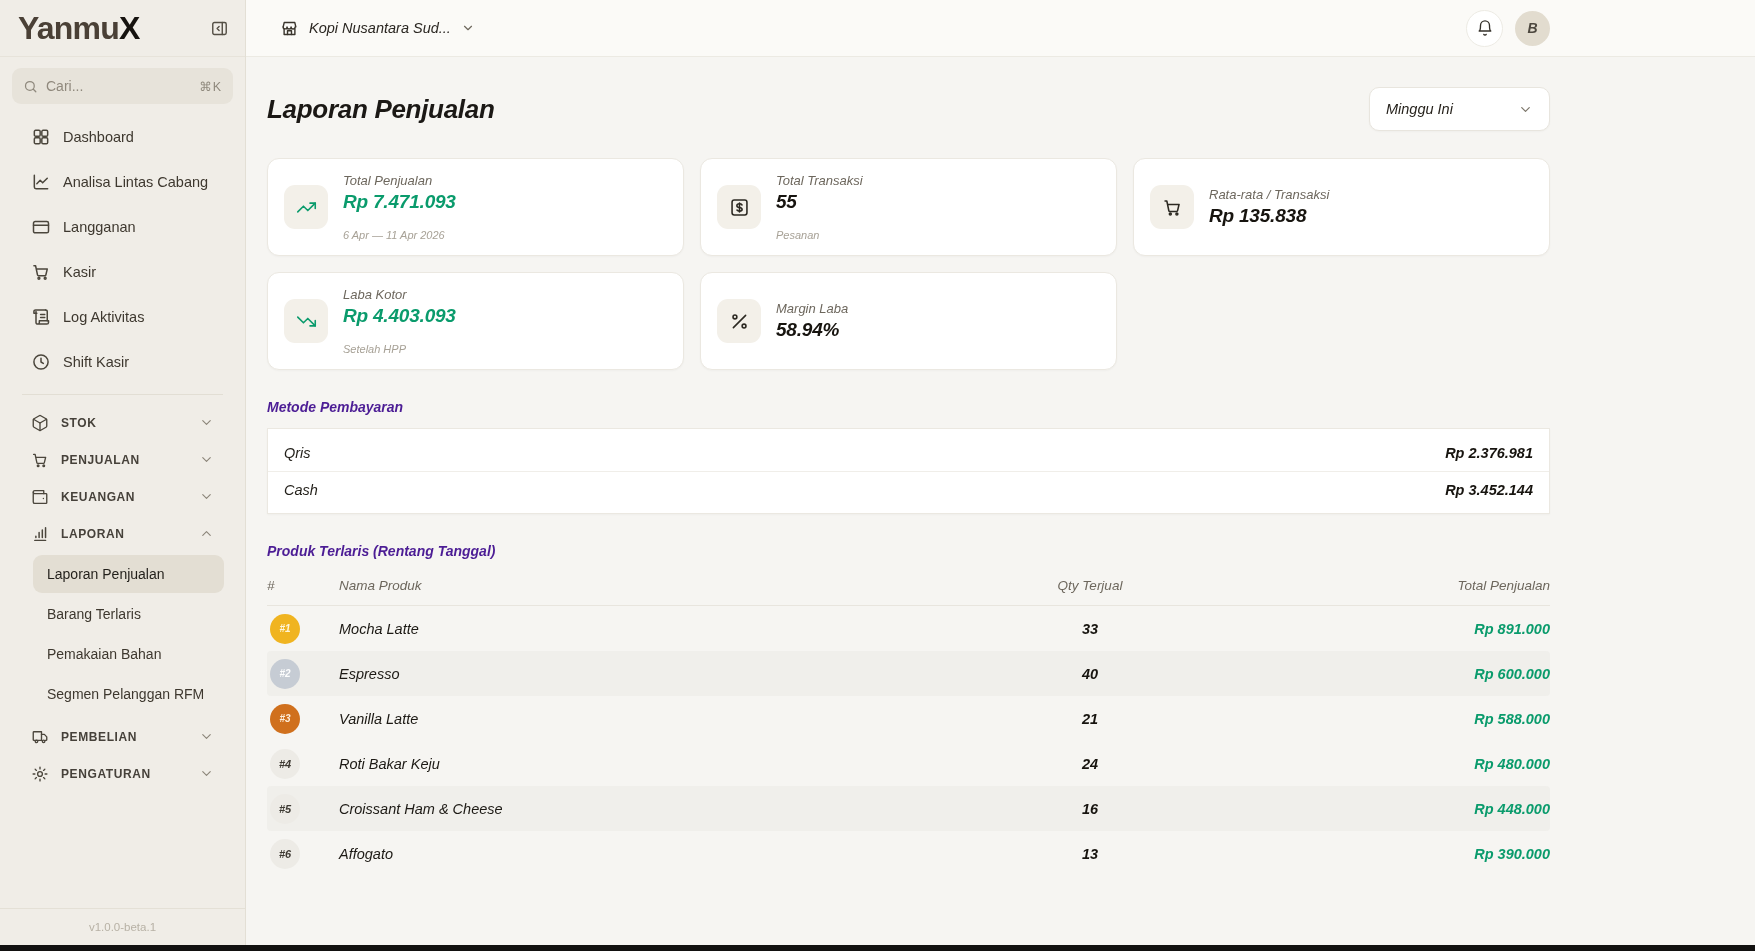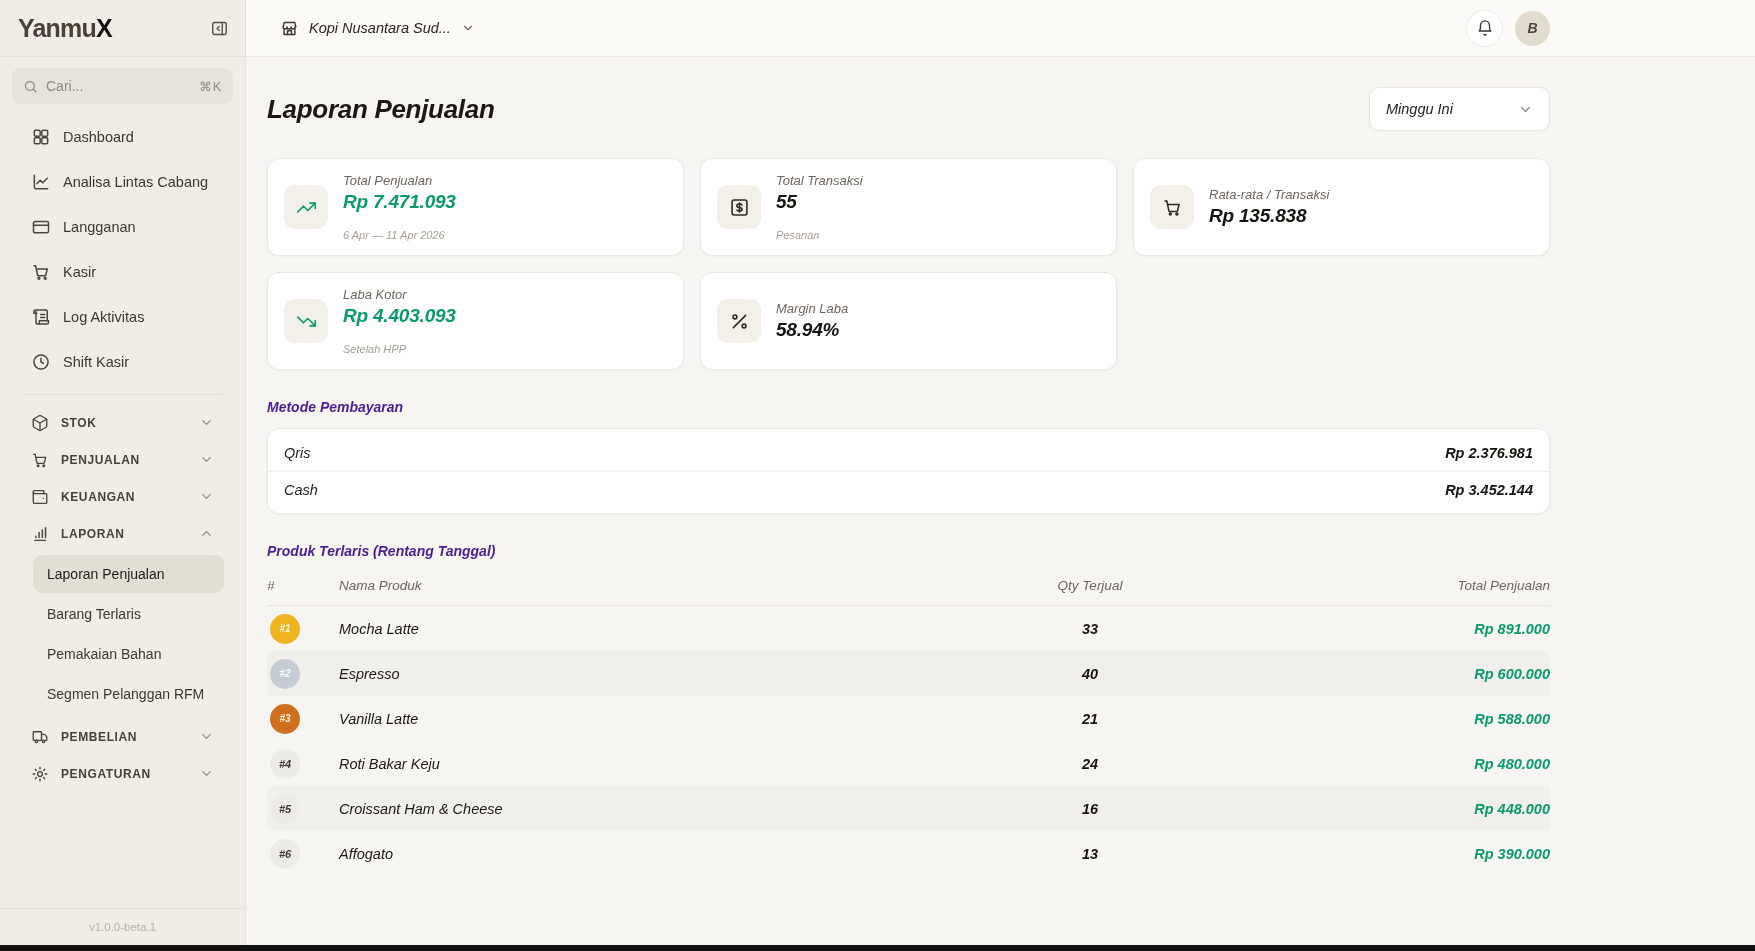--- a/index.html
+++ b/index.html
@@ -3,21 +3,21 @@
 <meta charset="utf-8">
 <style>
   * { margin:0; padding:0; box-sizing:border-box; }
   html,body { width:1755px; height:951px; overflow:hidden; }
   body { font-family:"Liberation Sans",sans-serif; background:#f6f5f2; color:#1d1a16; }
   .app { display:flex; height:945px; }
 
   
   .sidebar { width:246px; flex:none; background:#f0ede7; border-right:1px solid #e3dfd5; display:flex; flex-direction:column; }
   .logo-row { height:57px; flex:none; display:flex; align-items:center; justify-content:space-between; padding:0 16px 0 18px; border-bottom:1px solid #e7e3da; }
-  .logo { font-size:25px; font-weight:800; letter-spacing:-0.8px; color:#4a4036; }
+  .logo { font-size:32px; font-weight:800; letter-spacing:-0.8px; color:#4a4036; }
   .logo .logo-x { color:#16130f; }
   .collapse-btn { background:none; border:none; color:#555046; cursor:pointer; display:flex; align-items:center; }
   .collapse-btn svg { width:19px; height:19px; }
 
   .search-box { margin:11px 12px 4px; background:#e7e3da; border-radius:9px; height:36px; display:flex; align-items:center; padding:0 11px; gap:8px; color:#8f897d; }
   .search-box svg { width:15px; height:15px; flex:none; }
   .search-box input { border:none; background:transparent; outline:none; flex:1; min-width:0; font:inherit; font-size:14px; color:#0f766e; }
   .search-box input::placeholder { color:#90897d; }
   .kbd { font-size:12.5px; color:#8f897d; letter-spacing:1px; flex:none; }
 
@@ -67,21 +67,21 @@
   .stat-icon { width:44px; height:44px; flex:none; border-radius:11px; background:#f3f0e9; display:flex; align-items:center; justify-content:center; color:#2c2922; }
   .stat-icon svg { width:21px; height:21px; }
   .stat-icon.green { color:var(--accent-green,#0a9b6c); }
   .stat-label { font-size:13px; color:#6d675d; }
   .stat-value { font-size:19px; font-weight:800; color:#17140f; margin-top:3px; letter-spacing:-.2px; }
   .stat-value.green { color:var(--accent-green,#0a9b6c); }
   .stat-sub { font-size:11px; color:#a7a196; margin-top:16px; }
 
   .section-title { margin:29px 0 13px; font-size:14px; font-weight:700; color:#4c1d95; }
 
-  .payment-card { background:#fff; border:1px solid #ebe8e1; border-radius:12px; padding:5px 0; box-shadow:0 1px 2px rgba(30,25,15,.03); }
+  .payment-card { background:#fff; border:1px solid #ebe8e1; border-radius:0; padding:5px 0; box-shadow:0 1px 2px rgba(30,25,15,.03); }
   .payment-row { display:flex; align-items:center; justify-content:space-between; height:37px; padding:0 16px; font-size:14.5px; }
   .payment-row + .payment-row { border-top:1px solid #f0eee9; }
   .payment-label { color:#221f19; }
   .payment-value { font-weight:700; color:#17140f; }
 
   .table-header, .product-row { display:grid; grid-template-columns:72px 1fr 160px 380px; align-items:center; }
   .table-header { padding:6px 0 12px; font-size:13.5px; color:#6d675d; border-bottom:1px solid #e8e5de; }
   .th-qty { text-align:center; }
   .th-total { text-align:right; }
   .product-row { height:45px; font-size:14.5px; border-radius:4px; }

